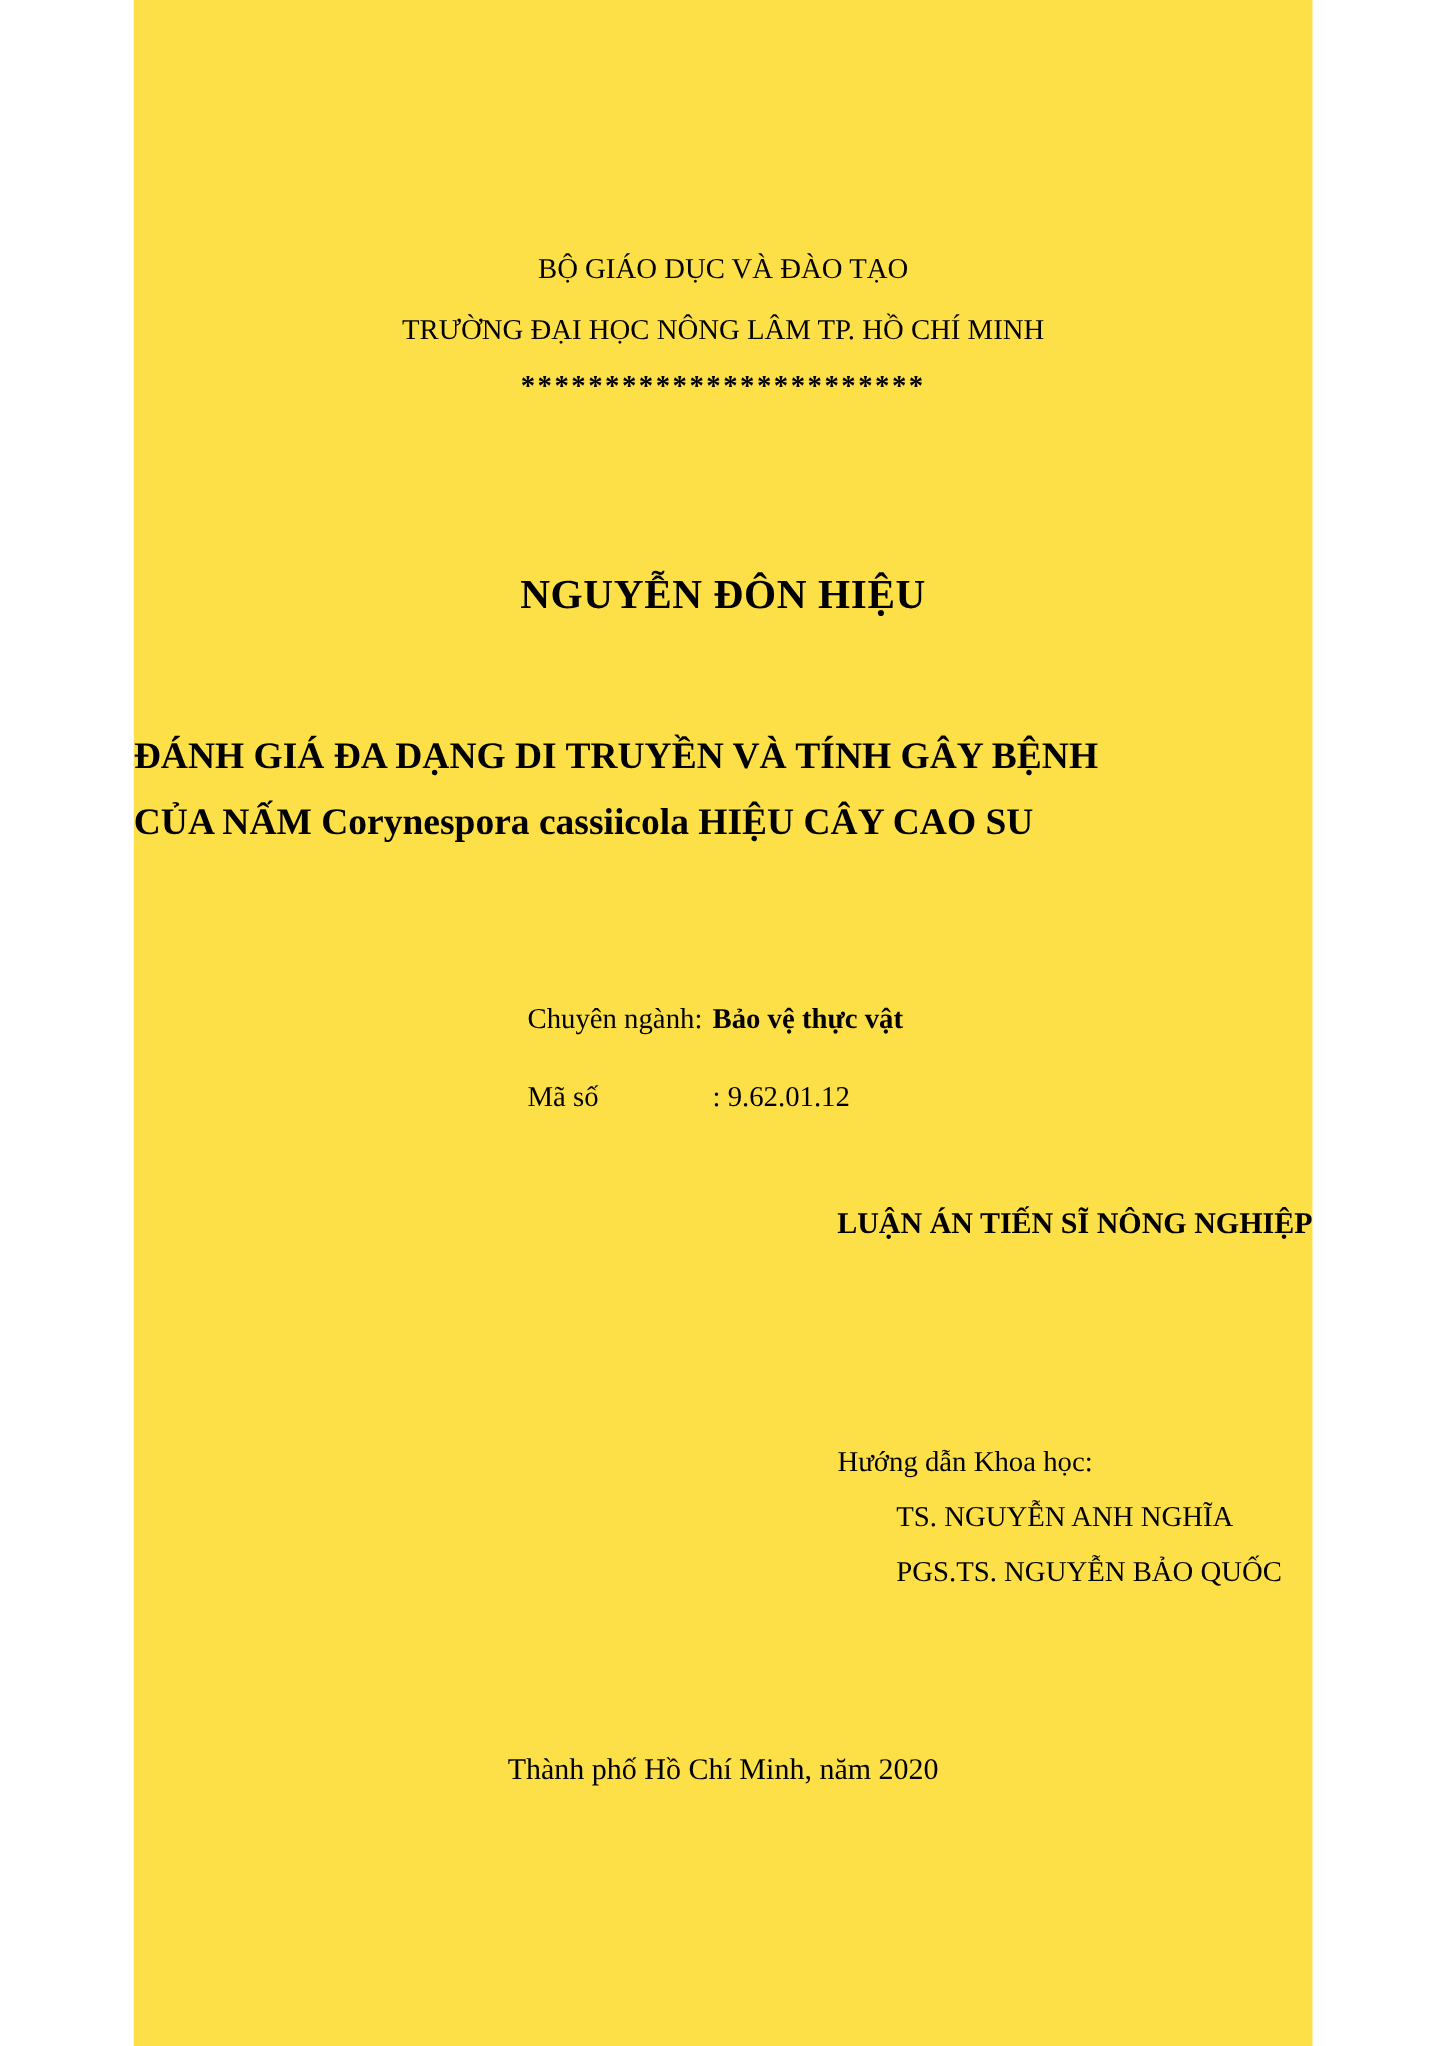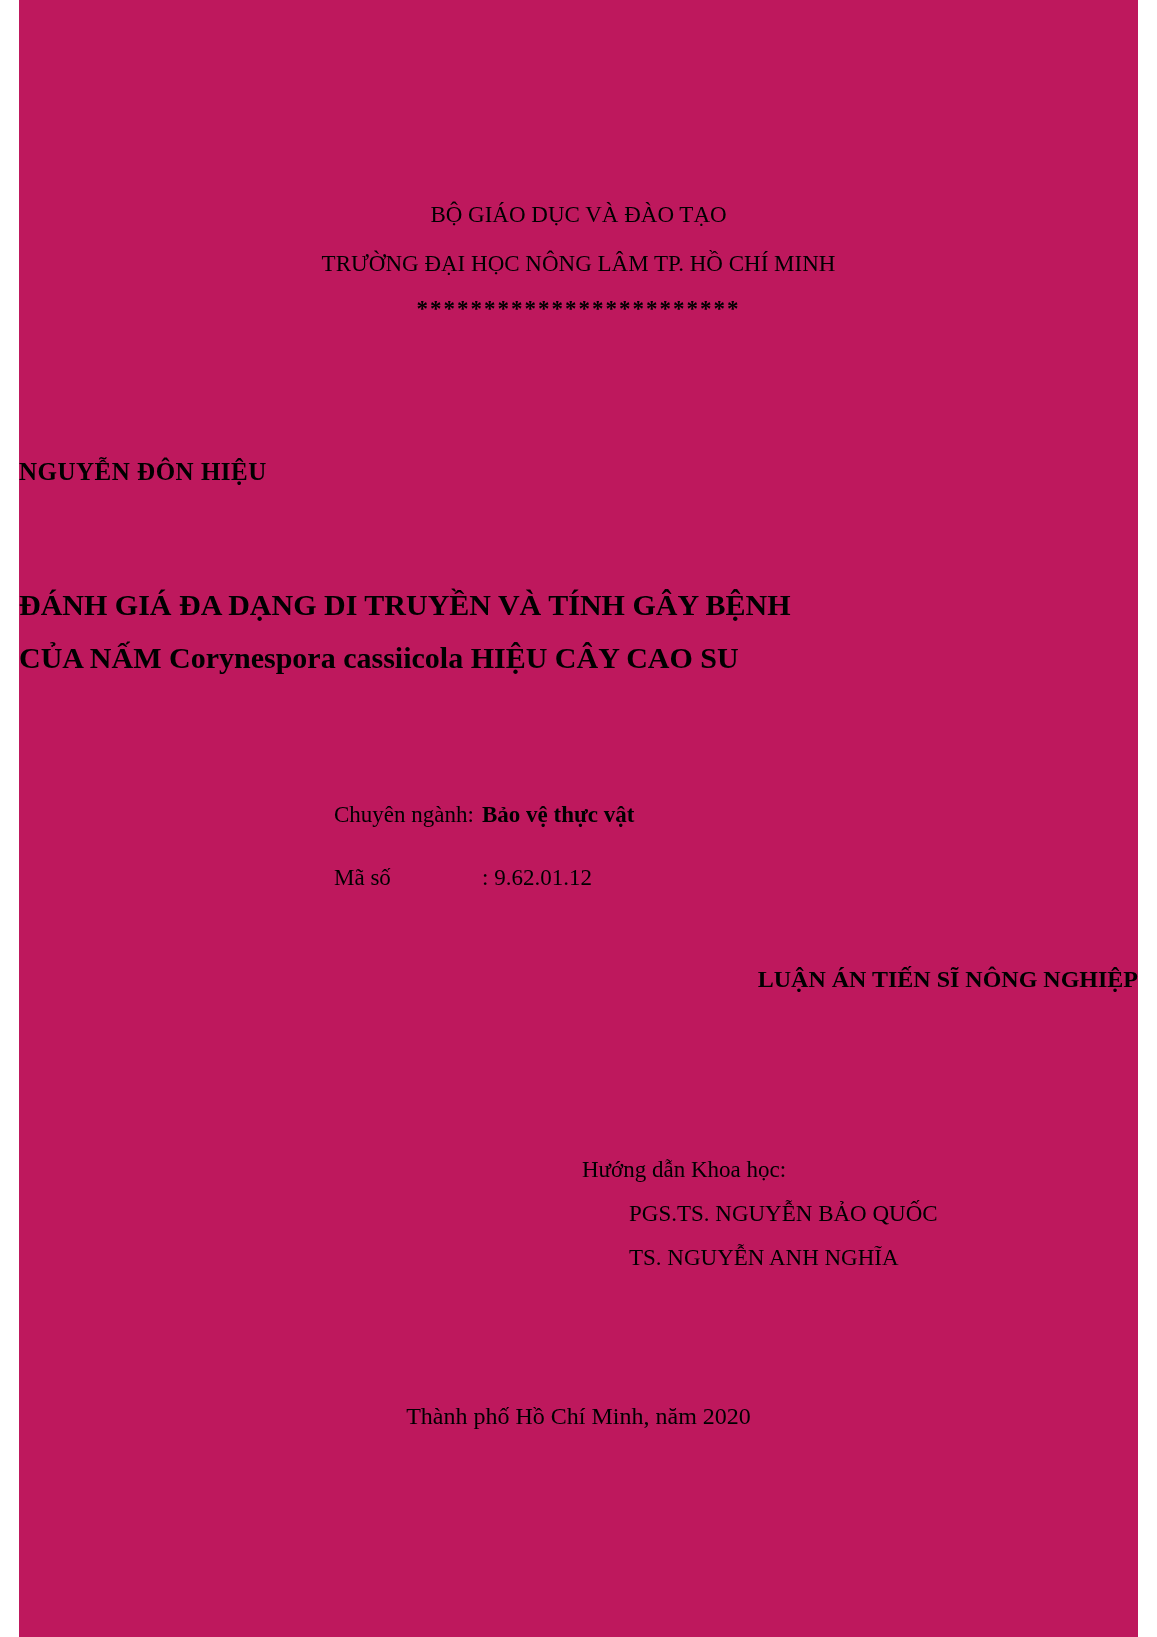--- a/index.html
+++ b/index.html
@@ -3,23 +3,23 @@
 <meta charset="utf-8">
 <style>
   * { margin: 0; padding: 0; box-sizing: border-box; }
   html, body { background: #ffffff; }
   body {
     font-family: "Liberation Serif", "DejaVu Serif", serif;
     color: #000000;
   }
   .page {
     position: relative;
-    width: 1119px;
+    width: 943px;
     height: 1637px;
-    background: #be185d;
+    background: #fde047;
     overflow: hidden;
     margin: 0 auto;
   }
   .header {
     position: absolute;
     top: 190px;
     left: 0;
     width: 100%;
     text-align: center;
     font-size: 23px;
@@ -29,22 +29,22 @@
     font-weight: bold;
     font-size: 23px;
     letter-spacing: 2px;
     line-height: 42px;
   }
   .author {
     position: absolute;
     top: 458px;
     left: 0;
     width: 100%;
-    text-align: left;
-    font-size: 25px;
+    text-align: center;
+    font-size: 33px;
     font-weight: bold;
     letter-spacing: 0.5px;
   }
   .title {
     position: absolute;
     top: 578px;
     left: 0;
     width: 100%;
     text-align: left;
     font-size: 30px;
@@ -111,19 +111,19 @@
     <div>Chuyên ngành:</div>
     <div class="value-bold">Bảo vệ thực vật</div>
     <div>Mã số</div>
     <div>: 9.62.01.12</div>
   </div>
 
   <div class="thesis-type">LUẬN ÁN TIẾN SĨ NÔNG NGHIỆP</div>
 
   <div class="advisors">
     <div>Hướng dẫn Khoa học:</div>
+    <div class="names">TS. NGUYỄN ANH NGHĨA</div>
     <div class="names">PGS.TS. NGUYỄN BẢO QUỐC</div>
-    <div class="names">TS. NGUYỄN ANH NGHĨA</div>
   </div>
 
   <div class="footer">Thành phố Hồ Chí Minh, năm 2020</div>
 
 </div>
 
 </body></html>

